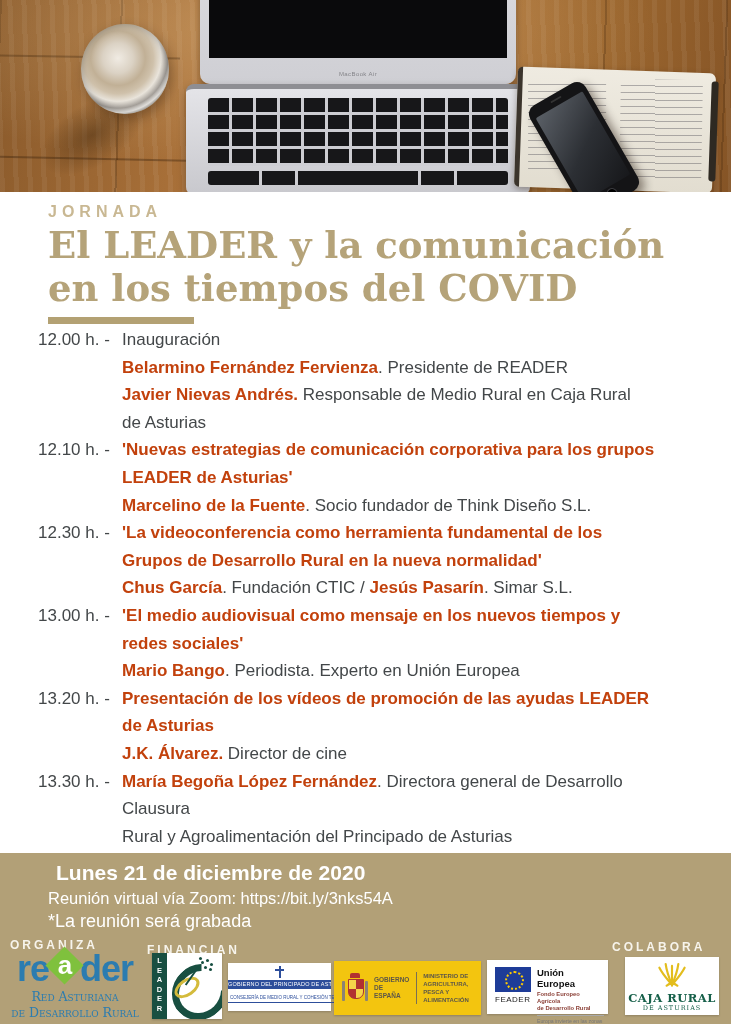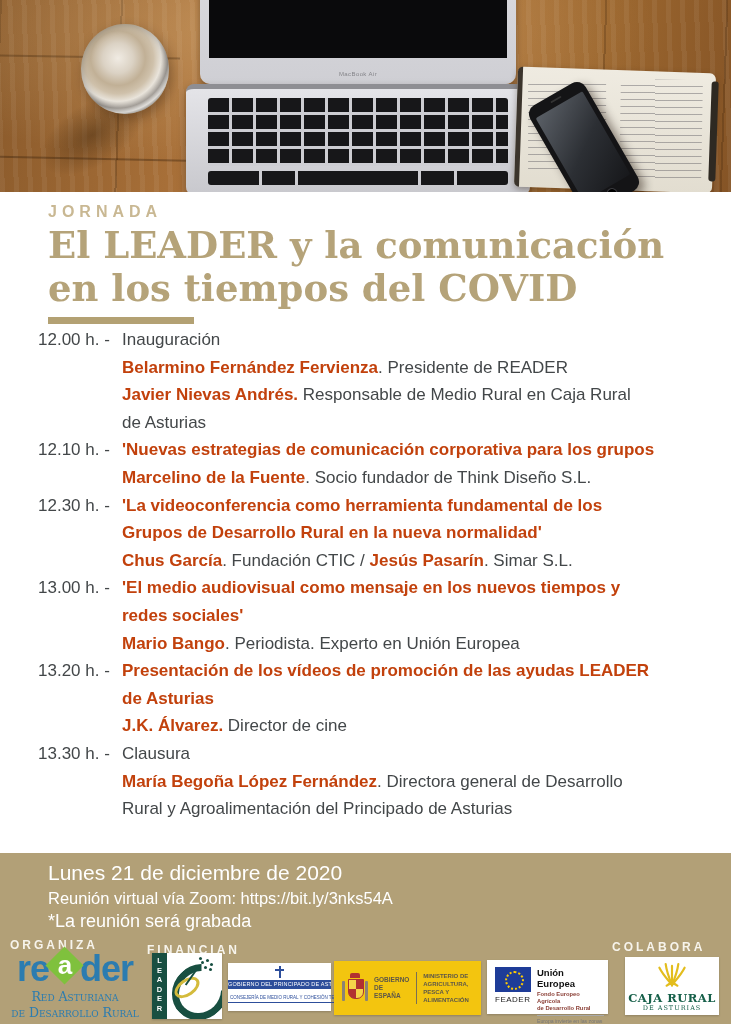--- a/index.html
+++ b/index.html
@@ -62,21 +62,21 @@
   .title span{display:block;}
   .title-bar{width:146px;height:7px;background:#b3a173;margin-top:8px;}
   .schedule{margin:2px 0 0 -10px;color:#434749;font-size:17px;}
   .entry{position:relative;padding-left:84px;}
   .entry .time{position:absolute;left:0;top:0;white-space:nowrap;line-height:27.6px;}
   .sline{line-height:27.6px;min-height:27.6px;}
   .sline .b{font-weight:bold;color:#c2410c;}
   
   .band{position:relative;flex:0 0 171px;height:171px;background:#b2a077;color:#fff;}
   .band-text{padding:6px 0 0 48px;}
-  .band-date{font-size:21px;font-weight:normal;line-height:27px;}
+  .band-date{font-size:21px;font-weight:bold;line-height:27px;margin-left:8px;}
   .band-zoom{font-size:16.5px;line-height:24px;}
   .band-note{font-size:18px;line-height:22px;}
   .logo-label{position:absolute;font-size:12px;font-weight:bold;letter-spacing:3px;color:#f7f4ec;}
   .lbl-org{left:10px;top:85px;} .lbl-fin{left:147px;top:90px;} .lbl-col{left:612px;top:87px;}
   
   .reader{position:absolute;left:4px;top:98px;width:142px;text-align:center;color:#2b7cb0;}
   .reader-word{font-weight:bold;font-size:36px;line-height:36px;letter-spacing:-1px;white-space:nowrap;}
   .reader-diamond{display:inline-block;width:27px;height:27px;background:#7fc13d;transform:rotate(45deg);
     margin:0 2px;vertical-align:2px;position:relative;}
   .reader-diamond i{position:absolute;left:0;top:0;width:100%;height:100%;transform:rotate(-45deg);
@@ -179,20 +179,21 @@
         <div class="entry">
           <span class="time">12.00 h. -</span>
           <div class="sline"><span>Inauguración</span></div>
           <div class="sline"><span class="b">Belarmino Fernández Fervienza</span><span>. Presidente de READER</span></div>
           <div class="sline"><span class="b">Javier Nievas Andrés.</span><span> Responsable de Medio Rural en Caja Rural</span></div>
           <div class="sline"><span>de Asturias</span></div>
         </div>
         <div class="entry">
           <span class="time">12.10 h. -</span>
           <div class="sline"><span class="b">'Nuevas estrategias de comunicación corporativa para los grupos</span></div>
+          <div class="sline"><span class="b">LEADER de Asturias'</span></div>
           <div class="sline"><span class="b">Marcelino de la Fuente</span><span>. Socio fundador de Think Diseño S.L.</span></div>
         </div>
         <div class="entry">
           <span class="time">12.30 h. -</span>
           <div class="sline"><span class="b">'La videoconferencia como herramienta fundamental de los</span></div>
           <div class="sline"><span class="b">Grupos de Desarrollo Rural en la nueva normalidad'</span></div>
           <div class="sline"><span class="b">Chus García</span><span>. Fundación CTIC / </span><span class="b">Jesús Pasarín</span><span>. Simar S.L.</span></div>
         </div>
         <div class="entry">
           <span class="time">13.00 h. -</span>
@@ -201,22 +202,22 @@
           <div class="sline"><span class="b">Mario Bango</span><span>. Periodista. Experto en Unión Europea</span></div>
         </div>
         <div class="entry">
           <span class="time">13.20 h. -</span>
           <div class="sline"><span class="b">Presentación de los vídeos de promoción de las ayudas LEADER</span></div>
           <div class="sline"><span class="b">de Asturias</span></div>
           <div class="sline"><span class="b">J.K. Álvarez.</span><span> Director de cine</span></div>
         </div>
         <div class="entry">
           <span class="time">13.30 h. -</span>
+          <div class="sline"><span class="b">María Begoña López Fernández</span><span>. Directora general de Desarrollo</span></div>
           <div class="sline"><span>Clausura</span></div>
-          <div class="sline"><span class="b">María Begoña López Fernández</span><span>. Directora general de Desarrollo</span></div>
           <div class="sline"><span>Rural y Agroalimentación del Principado de Asturias</span></div>
         </div>
       </div>
   </div>
 
   <div class="band">
     <div class="band-text">
       <div class="band-date">Lunes 21 de diciembre de 2020</div>
       <div class="band-zoom"><span>Reunión virtual vía Zoom: </span><span>https://bit.ly/3nks54A</span></div>
       <div class="band-note">*La reunión será grabada</div>

